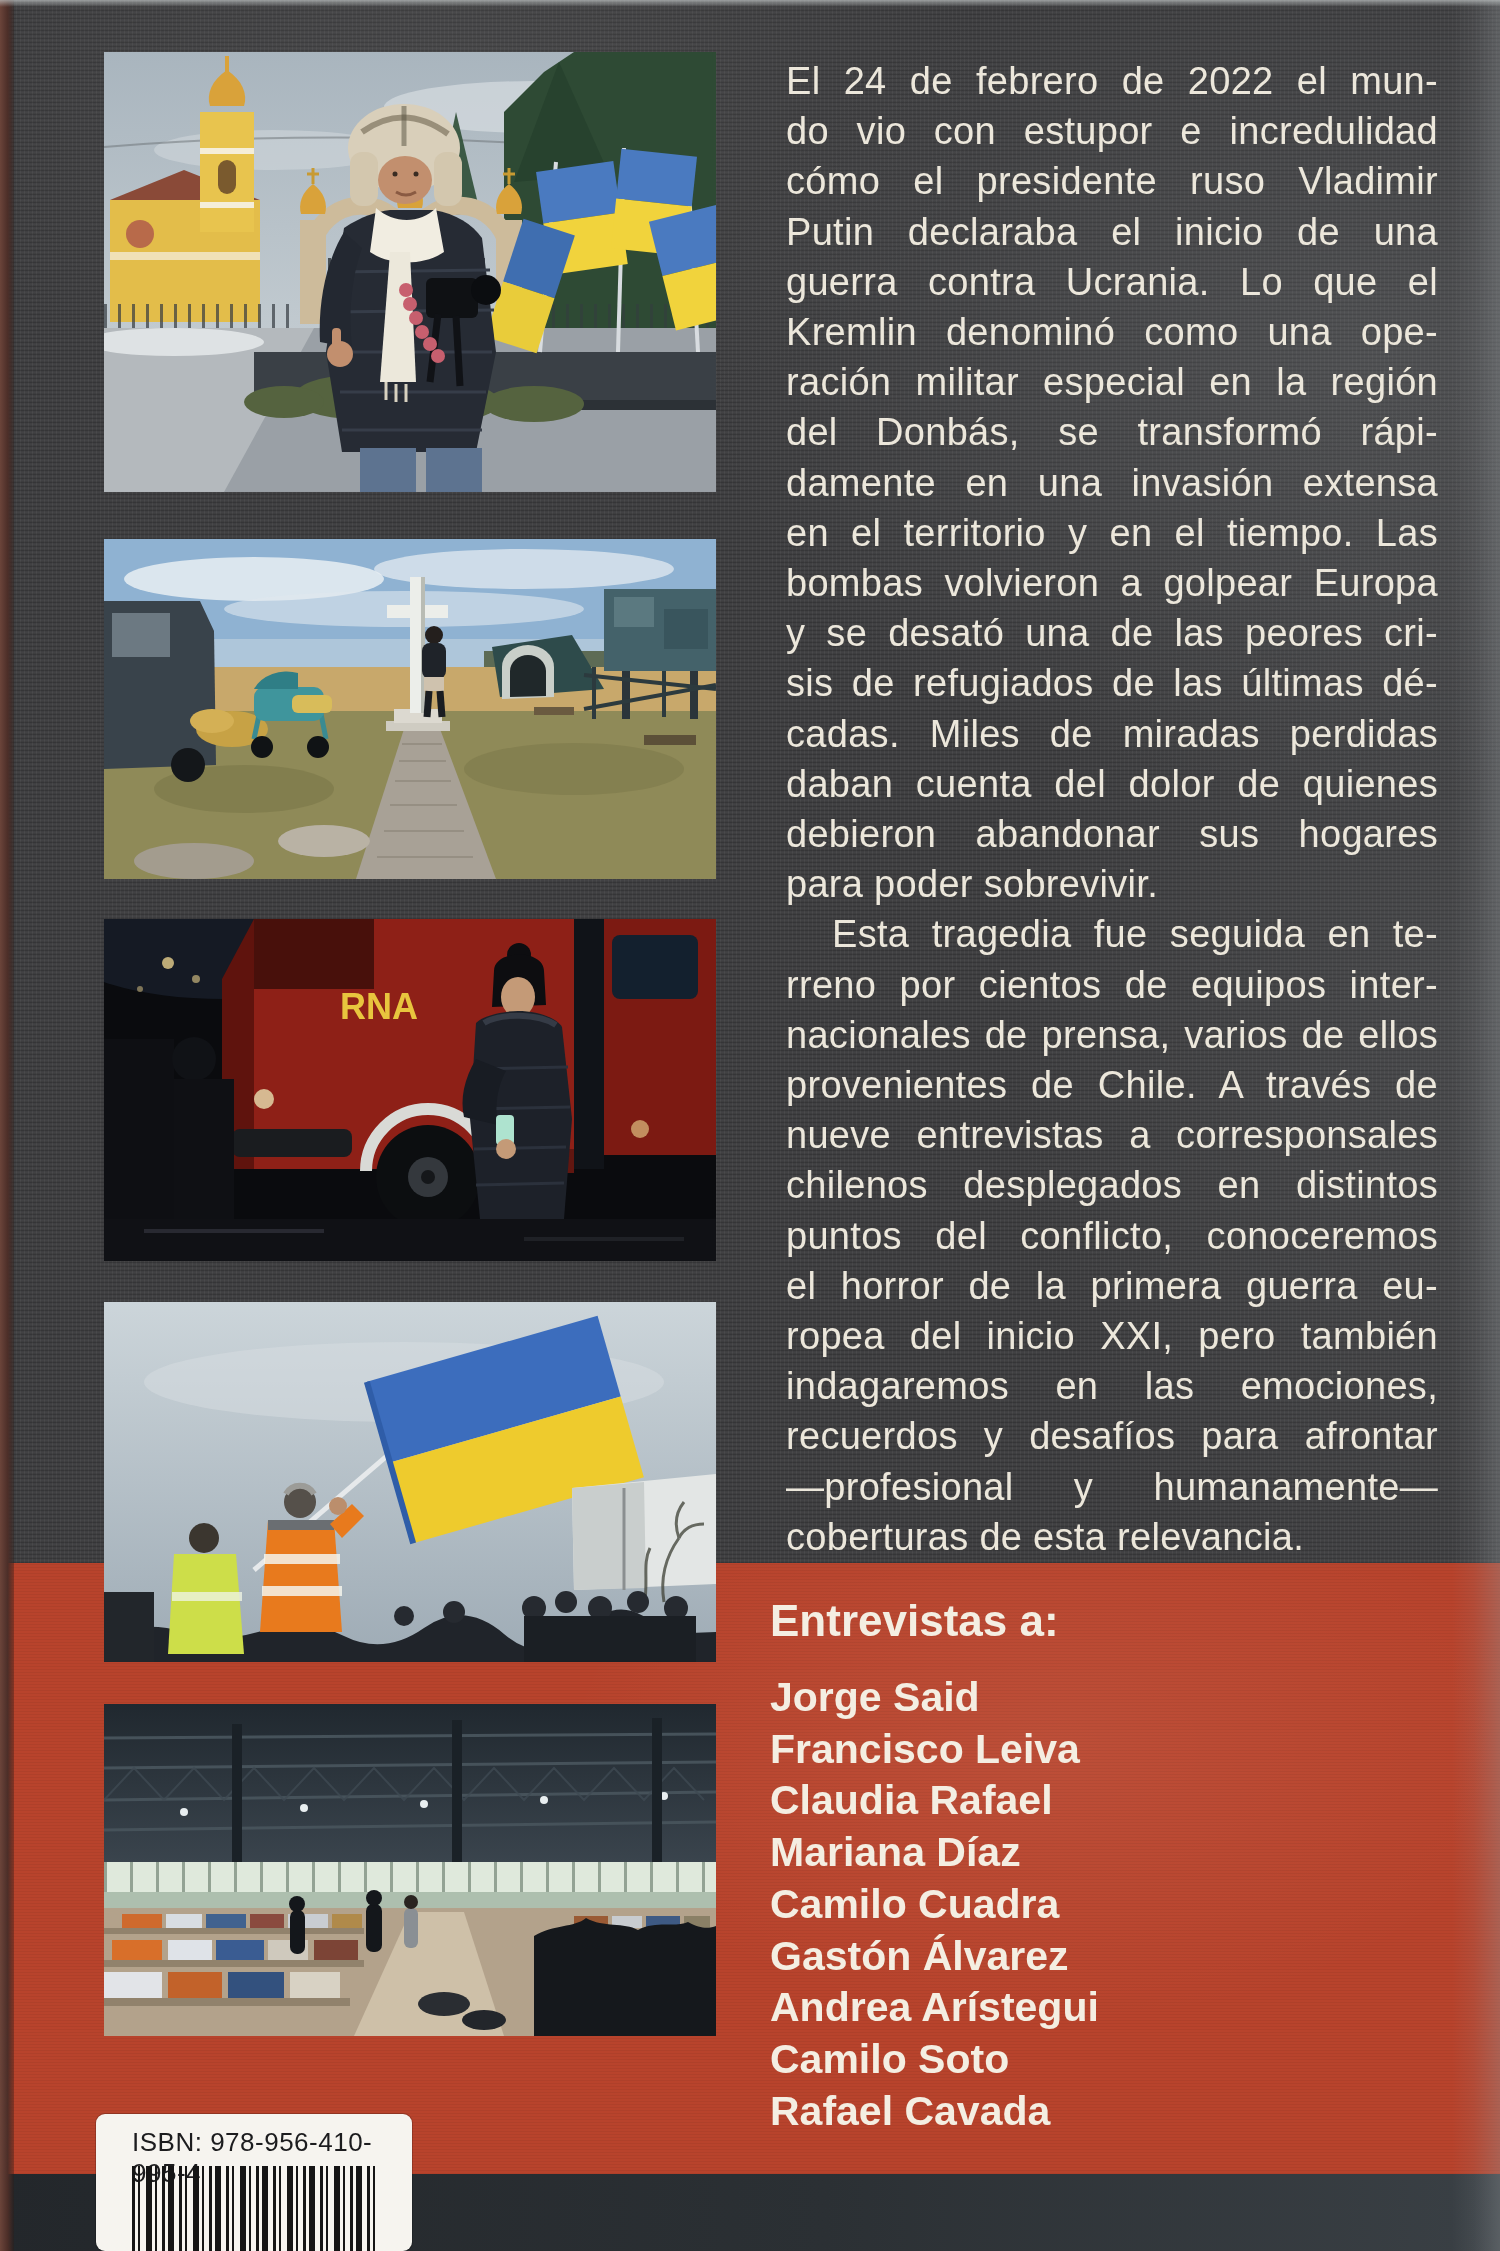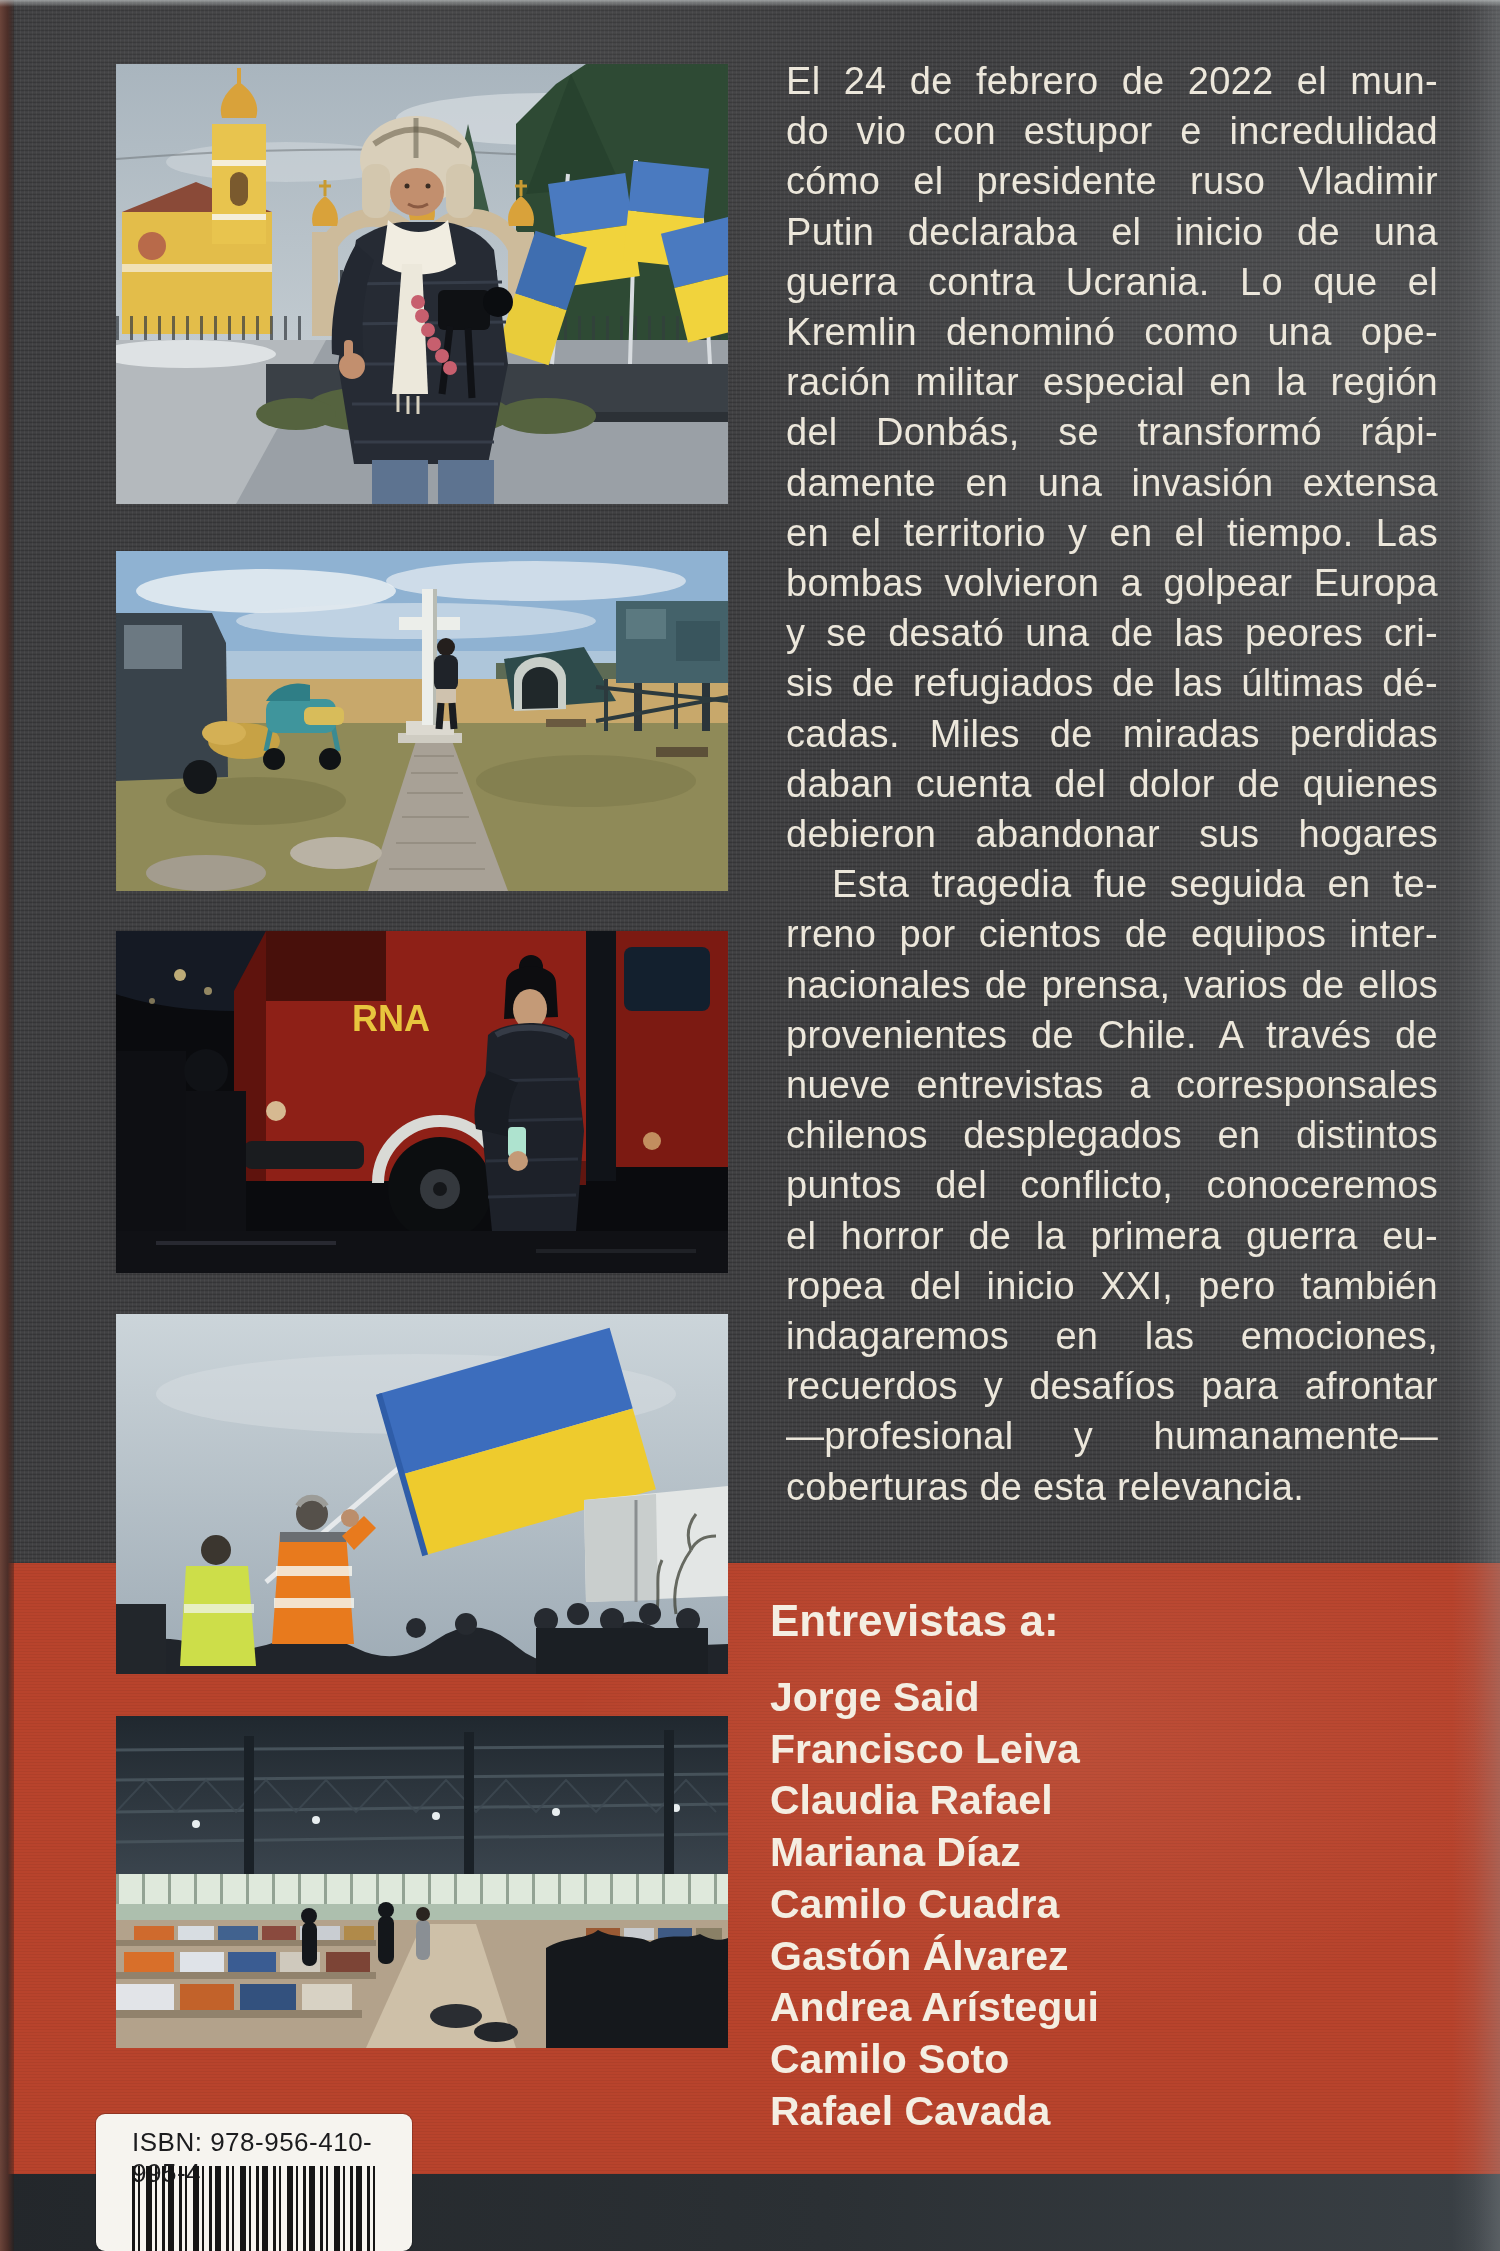--- a/index.html
+++ b/index.html
@@ -21,21 +21,21 @@
   }
   .bottom-band{position:absolute;left:0;top:2174px;width:1500px;height:77px;z-index:2;
     background:linear-gradient(90deg,#23272b 0%,#2b3034 55%,#3a4045 100%);
     background-blend-mode:normal;}
   .edge-left{position:absolute;left:0;top:0;width:14px;height:2251px;z-index:9;
     background:linear-gradient(90deg,#6b443a 0%,#4c2e28 55%,rgba(40,24,20,.35) 100%);}
   .edge-top{position:absolute;left:0;top:0;width:1500px;height:7px;z-index:9;
     background:linear-gradient(180deg,rgba(200,205,205,.65),rgba(200,205,205,0));}
   .edge-right{position:absolute;right:0;top:0;width:48px;height:2251px;z-index:8;
     background:linear-gradient(270deg,rgba(150,155,158,.34),rgba(150,155,158,.10) 55%,rgba(0,0,0,0));}
-  .photo{position:absolute;left:100px;margin:16px;overflow:hidden;z-index:3;}
+  .photo{position:absolute;left:100px;margin:4px;overflow:hidden;z-index:3;}
   .photo svg{width:100%;height:100%;display:block;}
   .p1{top:48px;width:612px;height:440px;}
   .p2{top:535px;width:612px;height:340px;}
   .p3{top:915px;width:612px;height:342px;}
   .p4{top:1298px;width:612px;height:360px;}
   .p5{top:1700px;width:612px;height:332px;}
   .synopsis{position:absolute;left:786px;top:56px;width:652px;z-index:4;
     color:var(--ink,#ece7db);font-size:38px;line-height:50.2px;letter-spacing:.3px;}
   .synopsis .line{text-align:justify;text-align-last:justify;}
   .synopsis .line.last{text-align-last:left;}
@@ -483,20 +483,21 @@
       <div class="line">ración militar especial en la región</div>
       <div class="line">del Donbás, se transformó rápi-</div>
       <div class="line">damente en una invasión extensa</div>
       <div class="line">en el territorio y en el tiempo. Las</div>
       <div class="line">bombas volvieron a golpear Europa</div>
       <div class="line">y se desató una de las peores cri-</div>
       <div class="line">sis de refugiados de las últimas dé-</div>
       <div class="line">cadas. Miles de miradas perdidas</div>
       <div class="line">daban cuenta del dolor de quienes</div>
       <div class="line">debieron abandonar sus hogares</div>
+      <div class="line last">para poder sobrevivir.</div>
       <div class="line indent">Esta tragedia fue seguida en te-</div>
       <div class="line">rreno por cientos de equipos inter-</div>
       <div class="line">nacionales de prensa, varios de ellos</div>
       <div class="line">provenientes de Chile. A través de</div>
       <div class="line">nueve entrevistas a corresponsales</div>
       <div class="line">chilenos desplegados en distintos</div>
       <div class="line">puntos del conflicto, conoceremos</div>
       <div class="line">el horror de la primera guerra eu-</div>
       <div class="line">ropea del inicio XXI, pero también</div>
       <div class="line">indagaremos en las emociones,</div>

